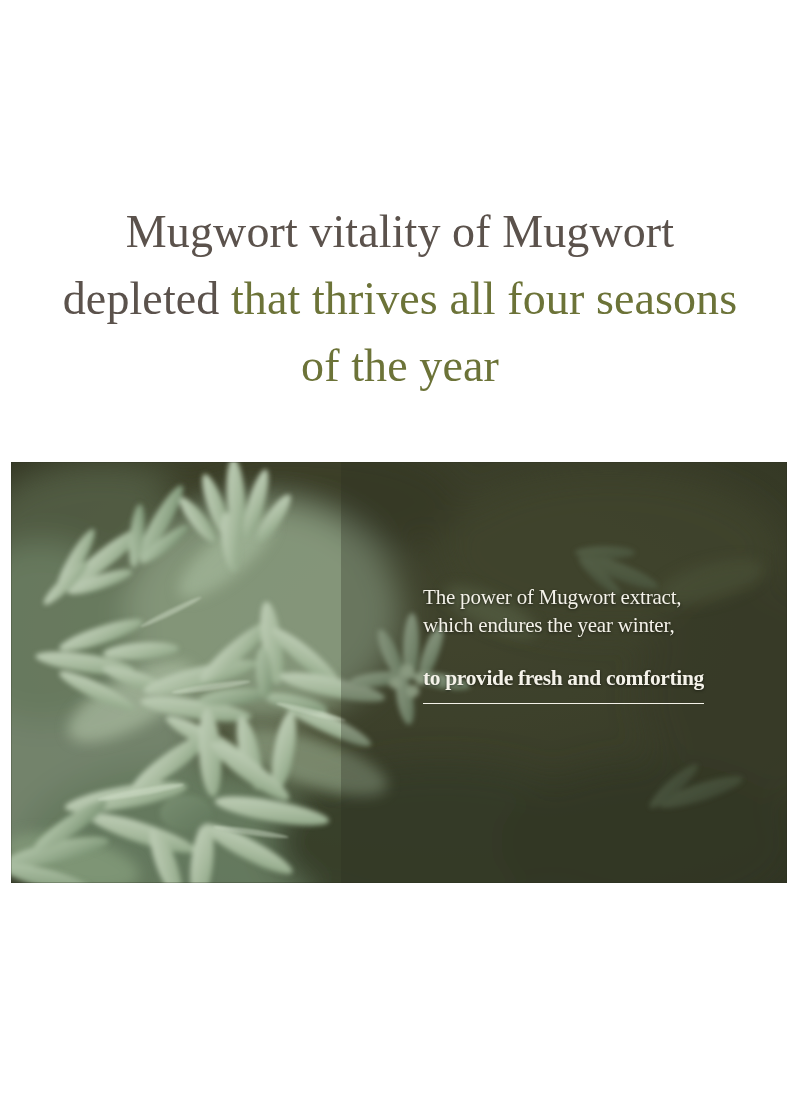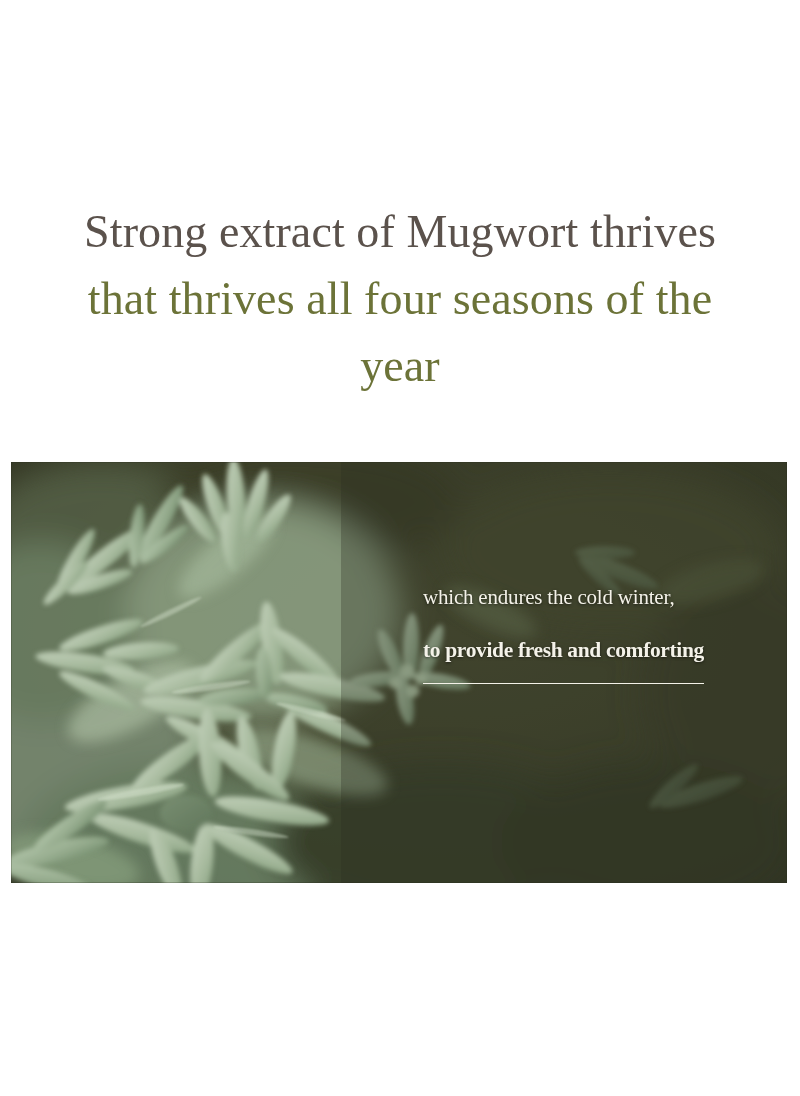--- a/index.html
+++ b/index.html
@@ -56,29 +56,29 @@
   .ov-gap{ height:24px; }
   .ov-strong{
     font-size:21.5px;
     line-height:31px;
     font-weight:700;
     letter-spacing:-0.35px;
   }
   .ov-strong span{
     display:inline-block;
     border-bottom:1.6px solid #f4f2e9;
-    padding-bottom:17px;
+    padding-bottom:9px;
   }
 </style>
 </head>
 <body>
 
 <div class="headline">
-  <span class="hl-dark">Strong extract of Mugwort</span>
-  <span class="hl-dark">thrives </span><span class="hl-green">that thrives all four</span>
+  <span class="hl-dark">Mugwort vitality of Mugwort</span>
+  <span class="hl-dark">depleted </span><span class="hl-green">that thrives all four</span>
   <span class="hl-green">seasons of the year</span>
 </div>
 
 <div class="photo">
   <svg viewBox="0 0 776 421" preserveAspectRatio="xMidYMid slice">
     <defs>
       <radialGradient id="bgv" cx="58%" cy="40%" r="85%">
         <stop offset="0%" stop-color="#4a4d33"></stop>
         <stop offset="48%" stop-color="#41452d"></stop>
         <stop offset="100%" stop-color="#2e3120"></stop>
@@ -259,19 +259,20 @@
       <ellipse cx="160" cy="150" rx="34" ry="2.8" transform="rotate(-26 160 150)"></ellipse>
     </g>
 
     <rect x="330" y="0" width="446" height="421" fill="#2c3020" opacity="0.30"></rect>
     <rect x="0" y="0" width="776" height="421" fill="none" stroke="#2a2e1e" stroke-width="1" opacity="0.5"></rect>
   </svg>
 </div>
 
 <div class="overlay">
   <div class="ov-lede">
-    <div>which endures the cold winter,</div>
+    <div>The power of Mugwort extract,</div>
+    <div>which endures the year winter,</div>
   </div>
   <div class="ov-gap"></div>
   <div class="ov-strong">
     <div><span>to provide fresh and comforting</span></div>
   </div>
 </div>
 
 </body></html>

